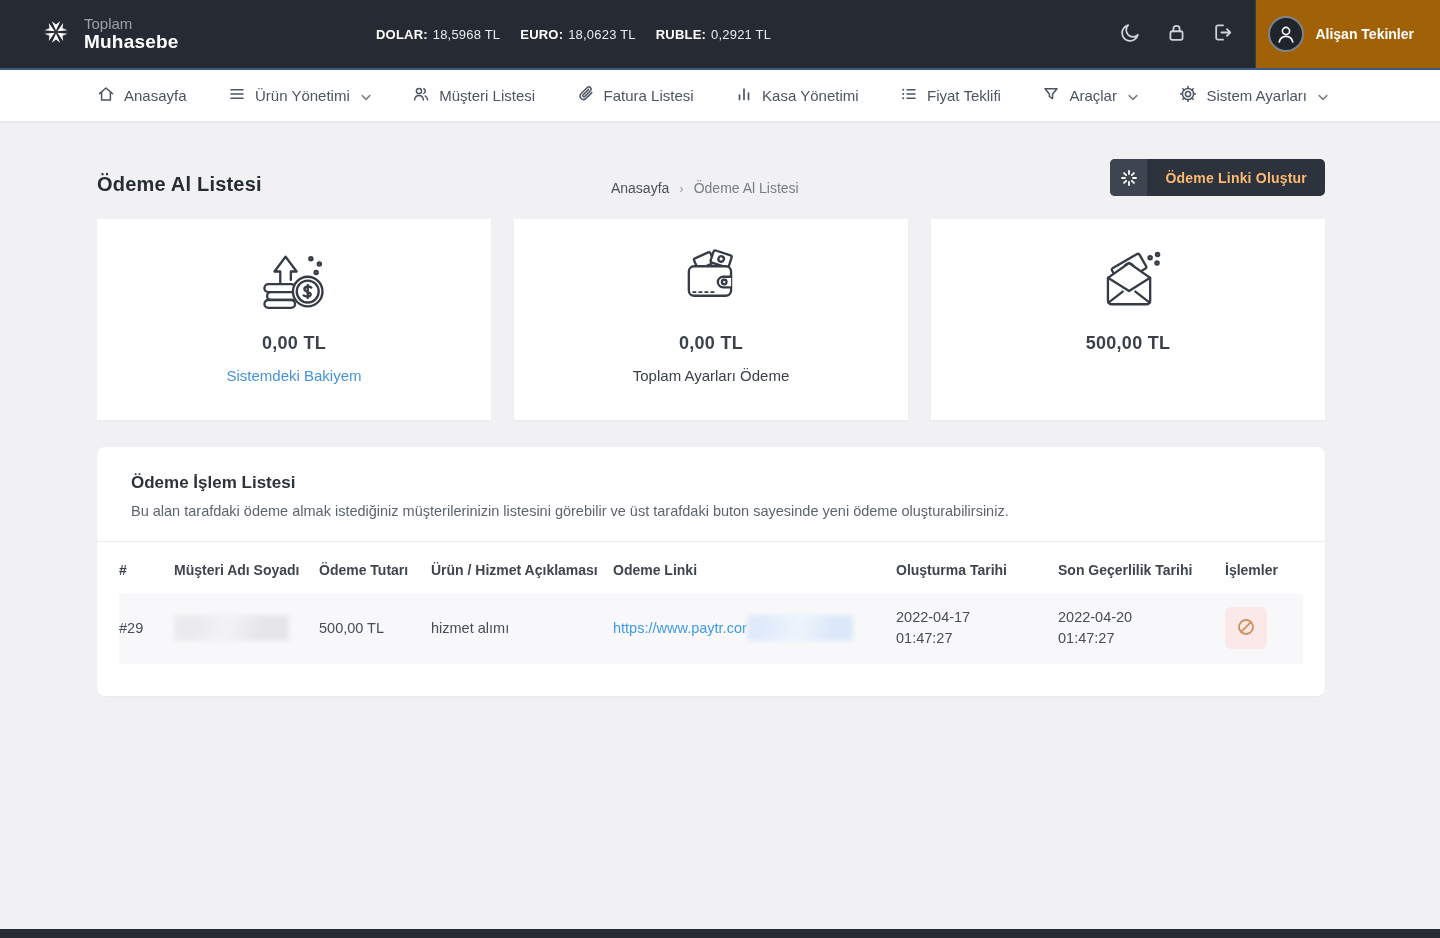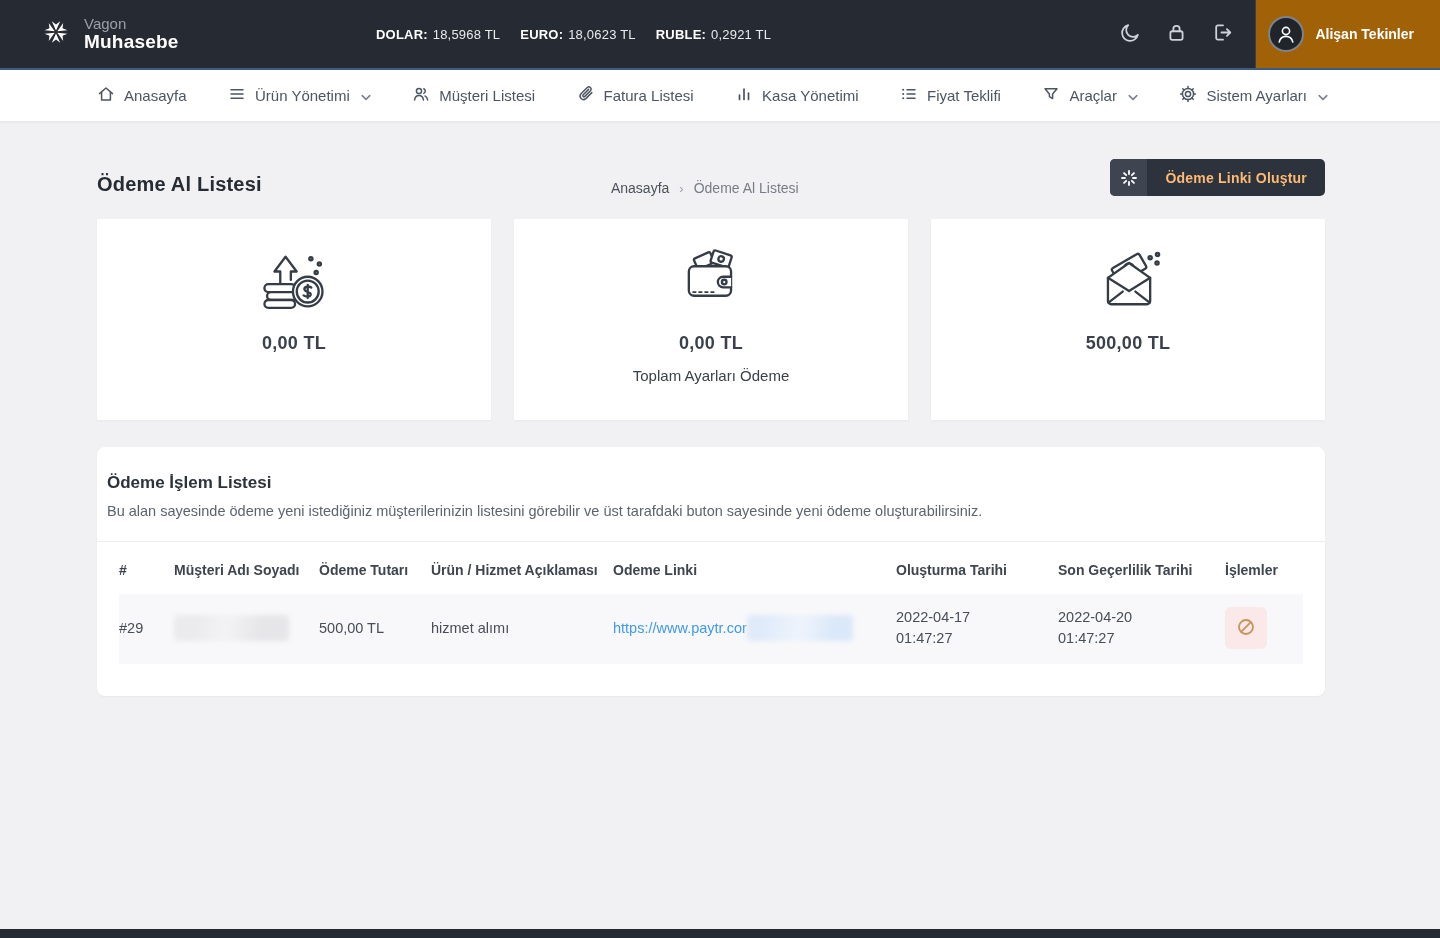--- a/index.html
+++ b/index.html
@@ -67,21 +67,21 @@
   .card {
     flex:1; background:#ffffff; border-radius:0; text-align:center;
     padding:26px 18px 36px; box-shadow:0 1px 2px rgba(20,25,35,.04);
   }
   .card-icon { height:72px; display:flex; align-items:center; justify-content:center; }
   .card-value { margin-top:16px; font-size:18px; font-weight:700; color:#3a414b; letter-spacing:.3px; }
   .card-label { margin-top:13px; font-size:15px; color:#3a414b; }
   .card-label.link { color:#4593dd; cursor:pointer; }
   
   .table-card { margin-top:27px; background:#ffffff; border-radius:8px; padding-top:26px; padding-bottom:32px; box-shadow:0 1px 2px rgba(20,25,35,.04); }
-  .table-card-head { padding:0 10px; }
+  .table-card-head { padding:0 34px; }
   .tc-title { font-size:17px; font-weight:700; color:#2d333b; }
   .tc-desc { margin-top:10px; font-size:14.5px; color:#5d646e; }
   .tc-divider { margin-top:22px; border-top:1px solid #ededf0; }
   table { border-collapse:collapse; table-layout:fixed; width:1184px; margin:0 22px; }
   th { text-align:left; vertical-align:bottom; padding:18px 6px 14px 0; font-size:14px; font-weight:700; color:#3e454f; line-height:1.45; }
   td { vertical-align:middle; padding:13px 6px 15px 0; font-size:14.5px; color:#474e58; line-height:1.45; }
   tr.data-row { background:#f8f8fa; }
   .blur-chip { display:inline-block; width:115px; height:26px; border-radius:4px;
     background:linear-gradient(100deg,#ebebed 20%,#f3f3f5 45%,#e6e6e9 75%); filter:blur(2.5px); vertical-align:middle; }
   .blur-chip.blue { width:106px; background:linear-gradient(100deg,#dfeafa 15%,#eef4fc 50%,#dbe8f9 80%); }
@@ -105,21 +105,21 @@
           <path d="M12 11 L9.2 4.8 L12 7 L14.8 4.8 Z"></path>
           <path d="M12 11 L9.2 4.8 L12 7 L14.8 4.8 Z" transform="rotate(60 12 12)"></path>
           <path d="M12 11 L9.2 4.8 L12 7 L14.8 4.8 Z" transform="rotate(120 12 12)"></path>
           <path d="M12 11 L9.2 4.8 L12 7 L14.8 4.8 Z" transform="rotate(180 12 12)"></path>
           <path d="M12 11 L9.2 4.8 L12 7 L14.8 4.8 Z" transform="rotate(240 12 12)"></path>
           <path d="M12 11 L9.2 4.8 L12 7 L14.8 4.8 Z" transform="rotate(300 12 12)"></path>
         </g>
       </svg>
     </span>
     <span class="logo-text">
-      <span class="logo-top">Vagon</span>
+      <span class="logo-top">Toplam</span>
       <span class="logo-bottom">Muhasebe</span>
     </span>
   </div>
 
   <div class="rates">
     <span class="rate"><b>DOLAR:</b><span>18,5968 TL</span></span>
     <span class="rate"><b>EURO:</b><span>18,0623 TL</span></span>
     <span class="rate"><b>RUBLE:</b><span>0,2921 TL</span></span>
   </div>
 
@@ -288,20 +288,21 @@
           <rect x="8" y="50" width="29" height="7.5" rx="3.7" fill="#ffffff"></rect>
           <circle cx="49" cy="42" r="14" fill="#ffffff"></circle>
           <circle cx="49" cy="42" r="10.4"></circle>
           <path d="M49 35.8 v12.4 M52.4 38.2 c-3.6-2.2-7.3-.3-6.4 2.3 c.9 2.6 6.6 1.4 5.8 4.6 c-.7 2.3-4.7 2.2-6.7 .6"></path>
           <circle cx="52" cy="11" r="1.5"></circle>
             <circle cx="60" cy="16" r="1.5"></circle>
             <circle cx="57" cy="24" r="1.5"></circle>
         </svg>
       </div>
       <div class="card-value">0,00 TL</div>
+      <div class="card-label link">Sistemdeki Bakiyem</div>
     </div>
 
     <div class="card">
       <div class="card-icon">
         <svg width="76" height="68" viewBox="0 0 72 64" fill="none" stroke="#353c46" stroke-width="2.2" stroke-linecap="round" stroke-linejoin="round">
           <g transform="rotate(-24 30 13)">
               <rect x="21" y="7" width="17" height="11" rx="1.6" fill="#ffffff"></rect>
             </g>
           <g transform="rotate(18 45 13)">
               <rect x="36" y="5" width="18" height="12" rx="1.6" fill="#ffffff"></rect>
@@ -332,21 +333,21 @@
             <circle cx="64" cy="7" r="1.5"></circle>
         </svg>
       </div>
       <div class="card-value">500,00 TL</div>
     </div>
   </div>
 
   <div class="table-card">
     <div class="table-card-head">
       <div class="tc-title">Ödeme İşlem Listesi</div>
-      <div class="tc-desc">Bu alan sayesinde ödeme yeni istediğiniz müşterilerinizin listesini görebilir ve üst tarafdaki buton sayesinde yeni ödeme oluşturabilirsiniz.</div>
+      <div class="tc-desc">Bu alan tarafdaki ödeme almak istediğiniz müşterilerinizin listesini görebilir ve üst tarafdaki buton sayesinde yeni ödeme oluşturabilirsiniz.</div>
     </div>
     <div class="tc-divider"></div>
 
     <table>
       <colgroup>
         <col style="width:55px">
           <col style="width:145px">
           <col style="width:112px">
           <col style="width:182px">
         <col style="width:283px">

